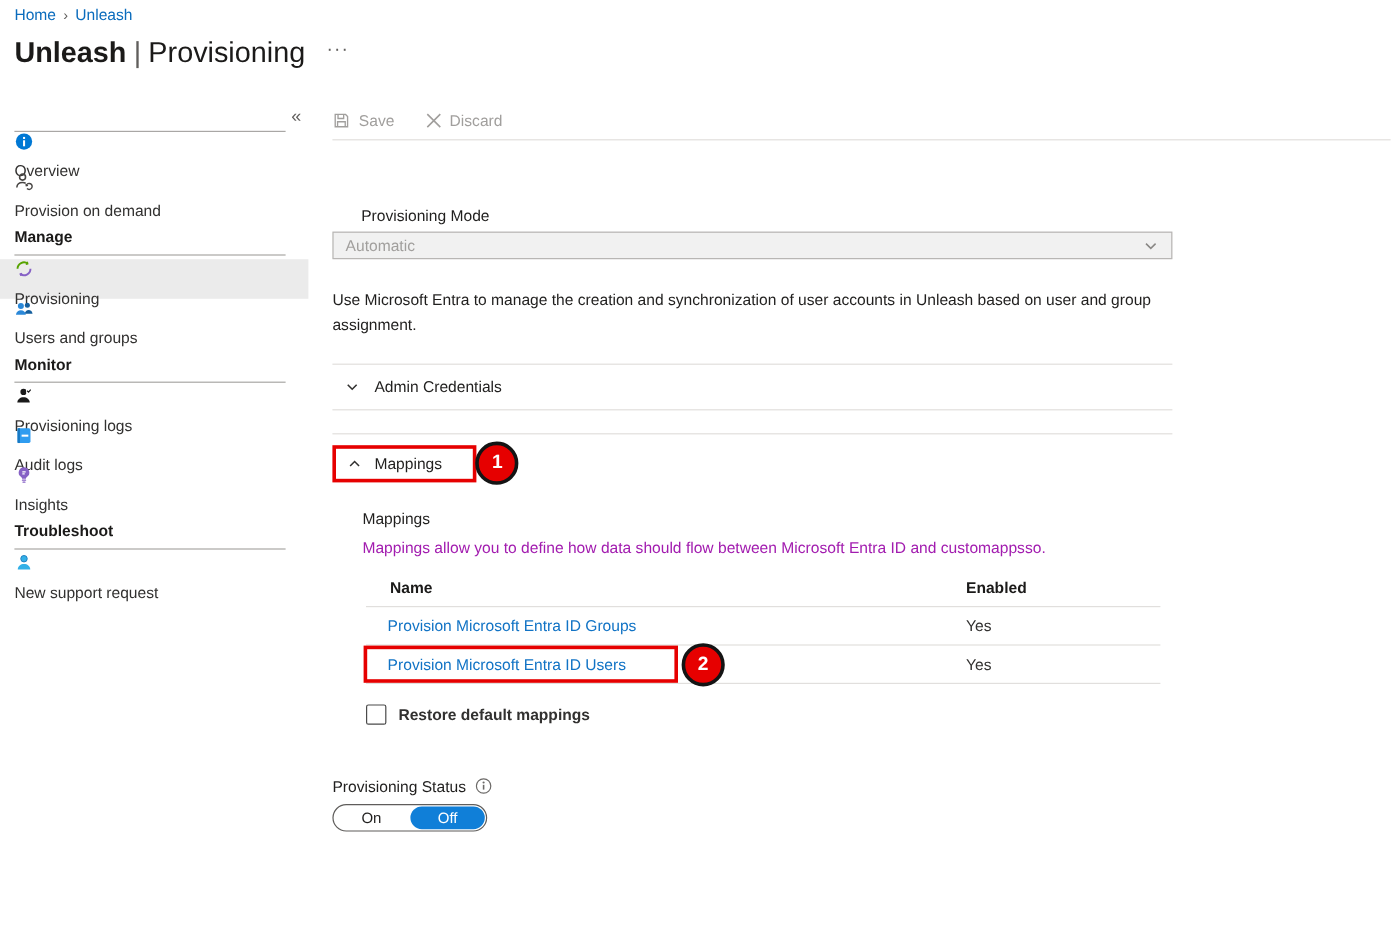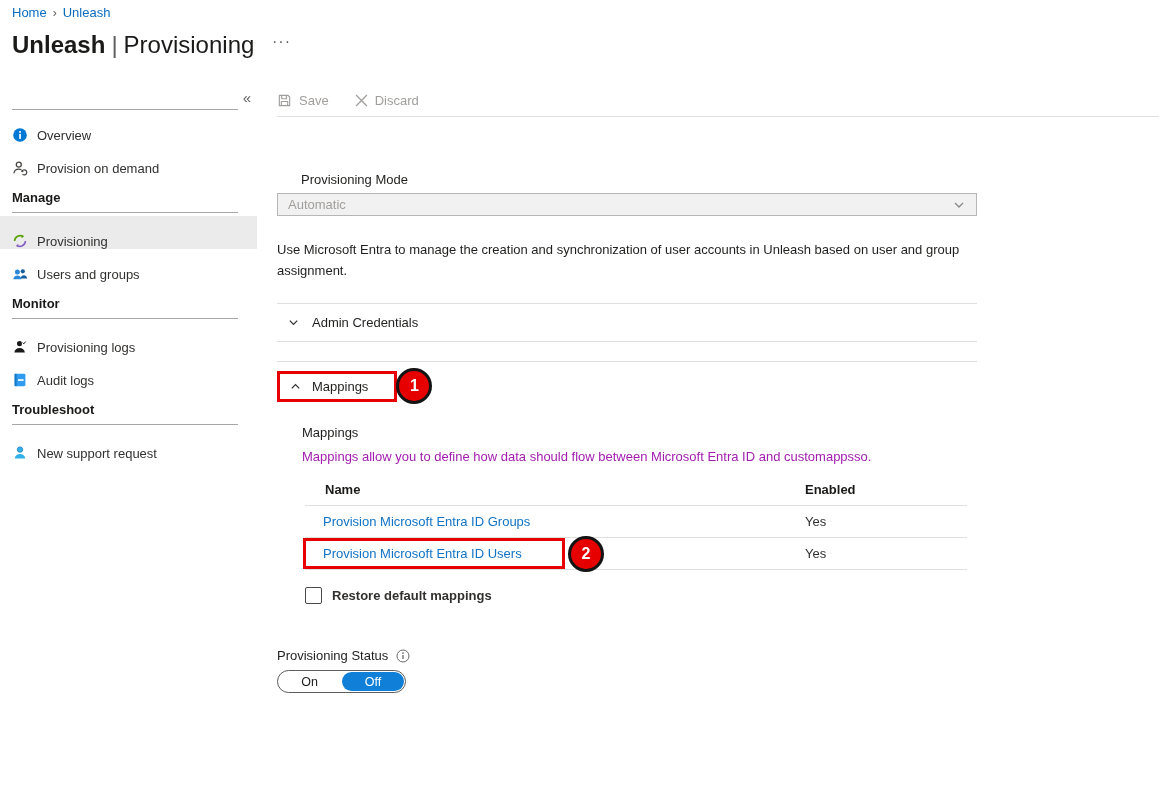--- a/index.html
+++ b/index.html
@@ -14,22 +14,22 @@
   .page-title { position:absolute; top:31px; left:12px; font-size:24px; color:#1b1a19; font-weight:400; }
   .page-title b { font-weight:700; }
   .page-title .pipe { color:#605e5c; font-weight:300; margin:0 6px; }
   .title-more { position:absolute; top:33px; left:272px; color:#605e5c; font-size:16px; letter-spacing:1px; cursor:pointer; }
 
   
   .sidebar { position:absolute; top:85px; left:0; width:257px; }
   .side-top { position:relative; height:25px; }
   .side-top .rule { position:absolute; left:12px; top:24px; width:226px; border-top:1px solid #a9a7a5; }
   .collapse { position:absolute; right:6px; top:4px; color:#605e5c; font-size:15px; cursor:pointer; }
-  .nav-item { display:flex; align-items:flex-end; gap:9px; height:33px; padding-left:12px;
-    font-size:13px; cursor:pointer; }
+  .nav-item { display:flex; align-items:flex-start; gap:9px; height:33px; padding-left:12px;
+    font-size:13px; cursor:pointer;flex-direction:column; }
   .nav-item.selected { background:#ebebeb; }
   .nav-item svg { flex:none; }
   .group-header { font-size:13px; font-weight:700; color:#1b1a19; padding:14px 0 7px 12px; }
   .group-rule { margin-left:12px; width:226px; border-top:1px solid #a9a7a5; margin-bottom:3px; }
 
   
   .main { position:absolute; top:85px; left:277px; width:882px; }
   .toolbar { height:32px; display:flex; align-items:center; gap:26px; border-bottom:1px solid #e1dfdd; }
   .tool-btn { display:flex; align-items:center; gap:7px; color:#a19f9d; font-size:13px; cursor:default; }
 
@@ -64,21 +64,21 @@
   .t-head .cell-name { padding-left:20px; }
   .cell-name a { color:#1173c5; text-decoration:none; cursor:pointer; }
   .row-redbox { position:absolute; left:-2px; top:0px; width:262px; height:31px;
     border:3px solid #e60000; pointer-events:none; }
   .row-badge { position:absolute; left:264px; top:-2px; }
 
   .restore-row { display:flex; align-items:center; gap:10px; margin-top:17px; margin-left:3px; padding-bottom:27px;font-weight:bold; }
   .checkbox { width:17px; height:17px; border:1px solid #4a4a4a; border-radius:2px; background:#fff; cursor:pointer; }
   .restore-row label { font-size:13px; cursor:pointer; }
 
-  .status-label-row { display:flex; align-items:flex-end; gap:8px; margin-top:17px; font-size:13px; color:#201f1e; }
+  .status-label-row { display:flex; align-items:flex-start; gap:8px; margin-top:17px; font-size:13px; color:#201f1e; }
   .toggle { margin-top:7px; width:129px; height:23px; border:1px solid #5f5d5b; border-radius:12px;
     display:flex; align-items:stretch; overflow:hidden; cursor:pointer; }
   .toggle .opt { flex:1; display:flex; align-items:center; justify-content:center; font-size:12.5px; color:#201f1e; }
   .toggle .opt.active { background:#107fd8; color:#fff; border-radius:11px; margin:1px; flex:none; width:62px; }
 </style>
 </head>
 <body>
 
 <div class="page">
 
@@ -149,20 +149,29 @@
         </svg>
       <span>Provisioning logs</span>
     </div>
     <div class="nav-item">
       <svg width="16" height="16" viewBox="0 0 16 16">
           <rect x="2.6" y="1.8" width="10.8" height="12.4" rx="1.4" fill="#2f9cf0"></rect>
           <rect x="2.6" y="1.8" width="2" height="12.4" fill="#1779c4"></rect>
           <rect x="6" y="7.2" width="5.6" height="1.7" fill="#fff"></rect>
         </svg>
       <span>Audit logs</span>
+    </div>
+    <div class="nav-item">
+      <svg width="16" height="16" viewBox="0 0 16 16">
+          <path d="M8 1.3a4.4 4.4 0 0 1 2.4 8.1c-.5.4-.8.9-.8 1.5H6.4c0-.6-.3-1.1-.8-1.5A4.4 4.4 0 0 1 8 1.3z" fill="#8661c5"></path>
+          <rect x="6.2" y="11.6" width="3.6" height="1.1" rx=".5" fill="#8661c5"></rect>
+          <rect x="6.7" y="13.2" width="2.6" height="1.1" rx=".5" fill="#8661c5"></rect>
+          <path d="M6.6 5.2h2.8M6.6 6.9h2" stroke="#fff" stroke-width=".9" fill="none"></path>
+        </svg>
+      <span>Insights</span>
     </div>
 
     <div class="group-header">Troubleshoot</div>
     <div class="group-rule"></div>
 
     <div class="nav-item">
       <svg width="16" height="16" viewBox="0 0 16 16">
           <circle cx="8" cy="4.6" r="2.7" fill="#32b0e7" stroke="#1e7fc1" stroke-width="0.8"></circle>
           <path d="M2.8 13.5c.2-2.8 2.4-4.4 5.2-4.4s5 1.6 5.2 4.4z" fill="#32b0e7"></path>
         </svg>

